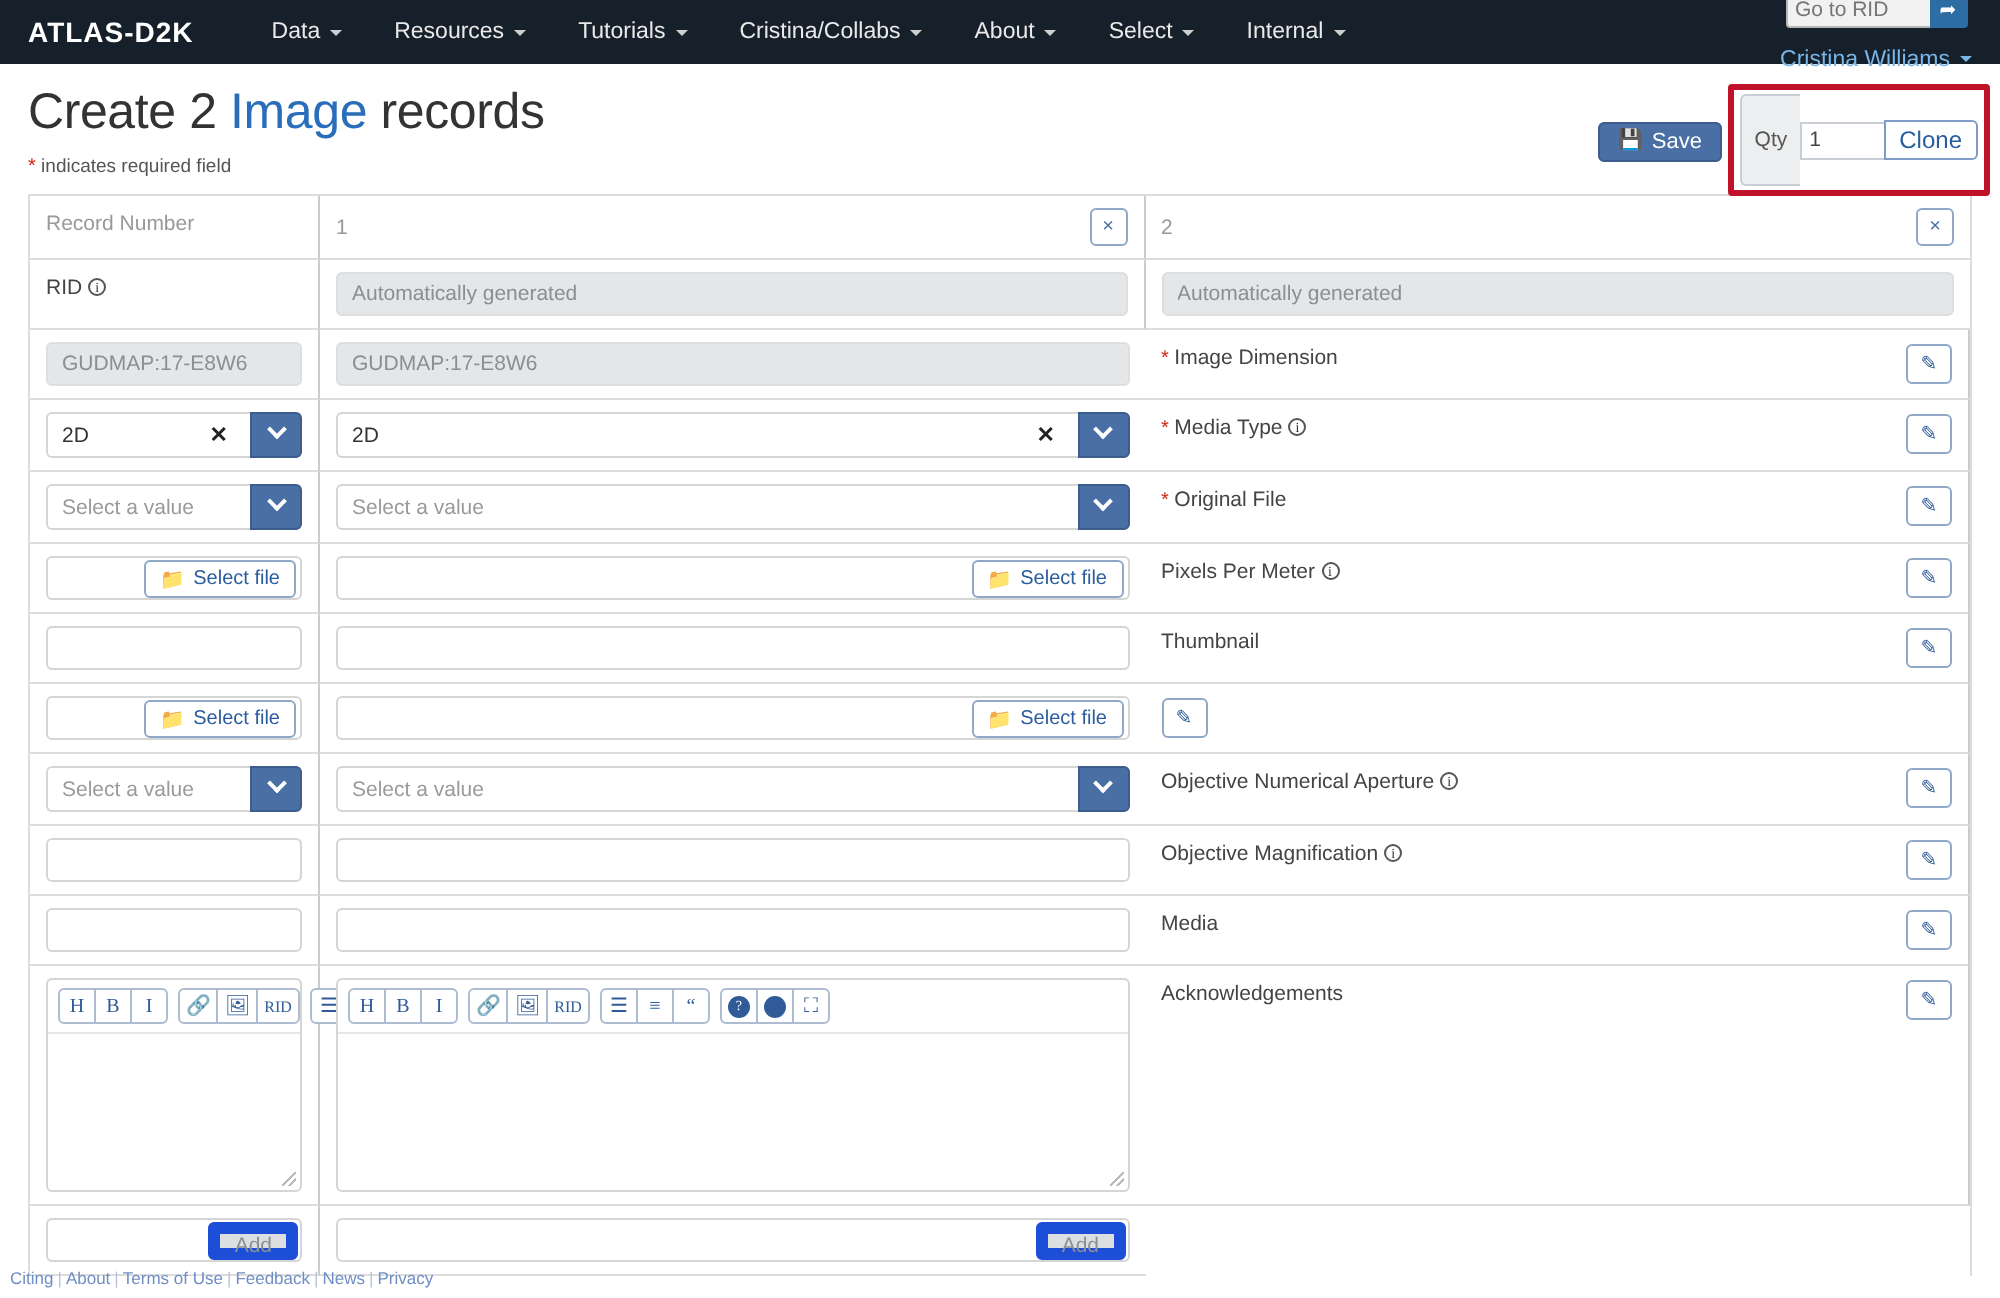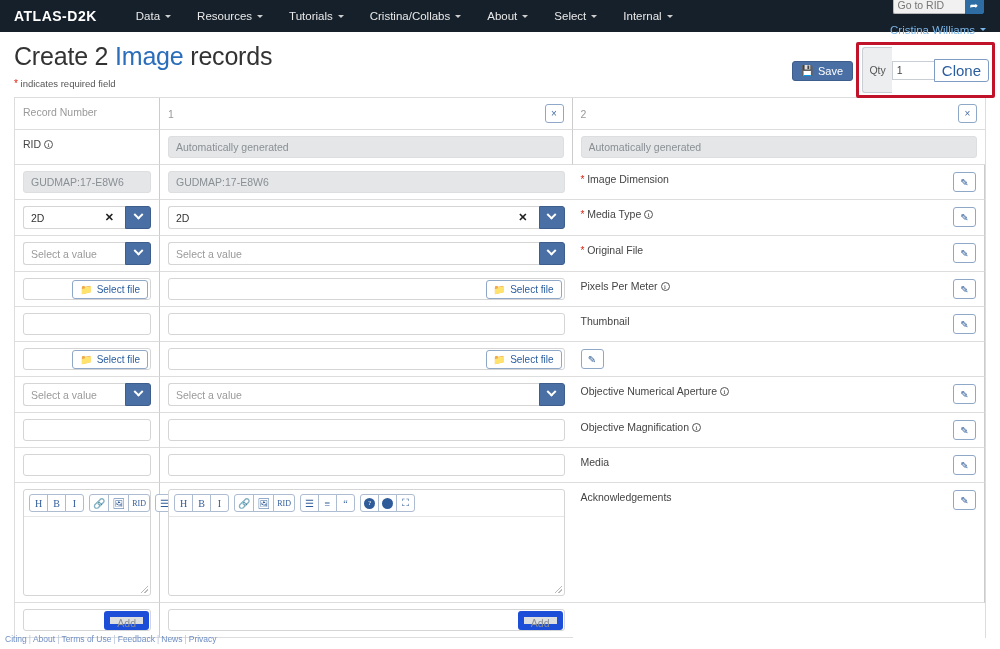--- a/index.html
+++ b/index.html
@@ -73,21 +73,21 @@
   .qty-label{
     background:#eceeef; border:1px solid #c8ced3; border-right:none;
     font-size:10.5px; color:#555; padding:16px 6px; border-radius:3px 0 0 3px;
     white-space:nowrap;
   }
   .qty-input{
     width:42px; height:19px; border:1px solid #c8ced3; border-right:none;
     font-size:10.5px; color:#444; padding:0 4px; outline:none; font-family:inherit;
   }
   .clone-btn{
-    background:#fff; border:1px solid #7f9dc4; color:#2a5d9f; font-size:15px;
+    background:#fff; border:1px solid #7f9dc4; color:#2a5d9f; font-size:12px;
     padding:2px 7px; border-radius:0 3px 3px 0; cursor:pointer; font-family:inherit;
     white-space:nowrap;
   }
 
   
   .form-table{
     margin:8px 14px 0 14px; border:1px solid #ddd; border-bottom:none;
     display:grid; grid-template-columns:145px 1fr 1fr; background:#fff;
   }
   .cell{ border-bottom:1px solid #ddd; padding:6px 8px; min-height:30px; }

